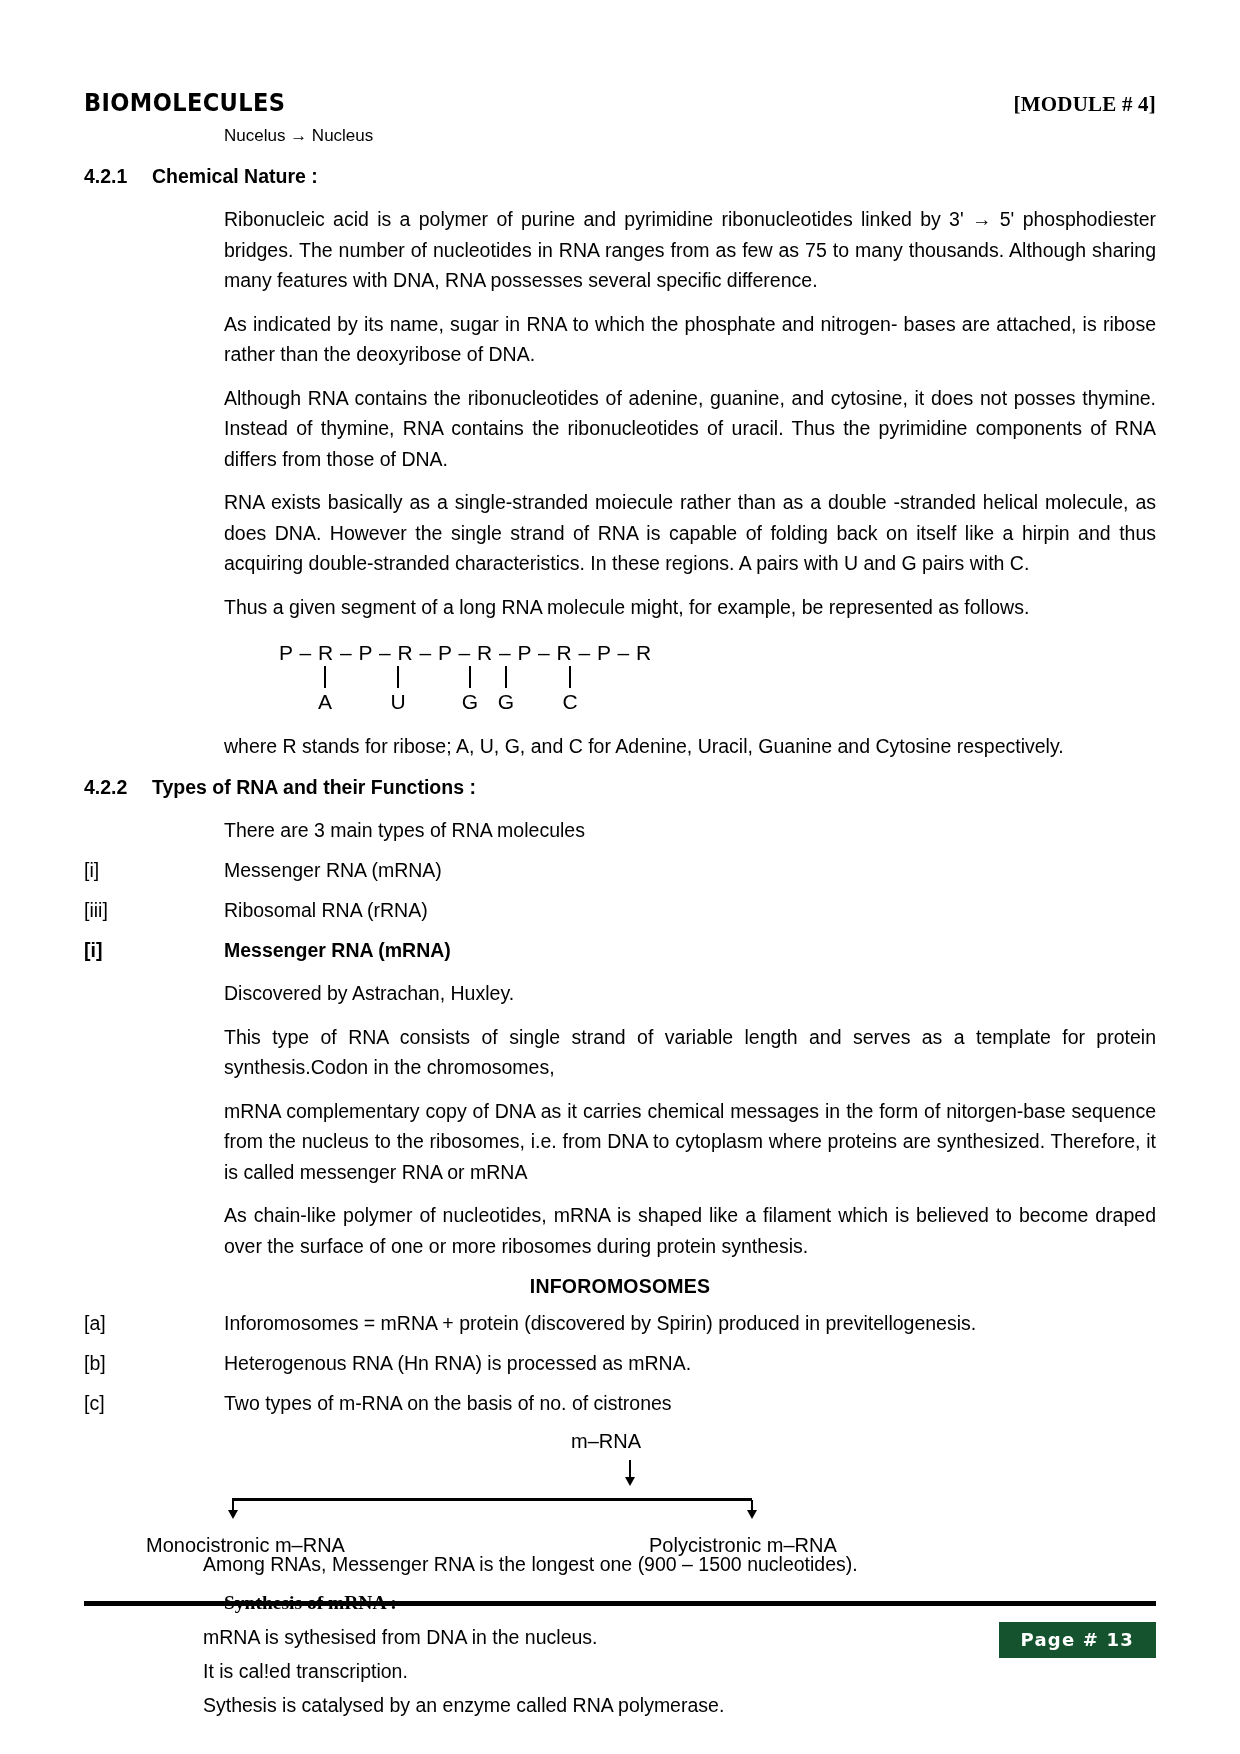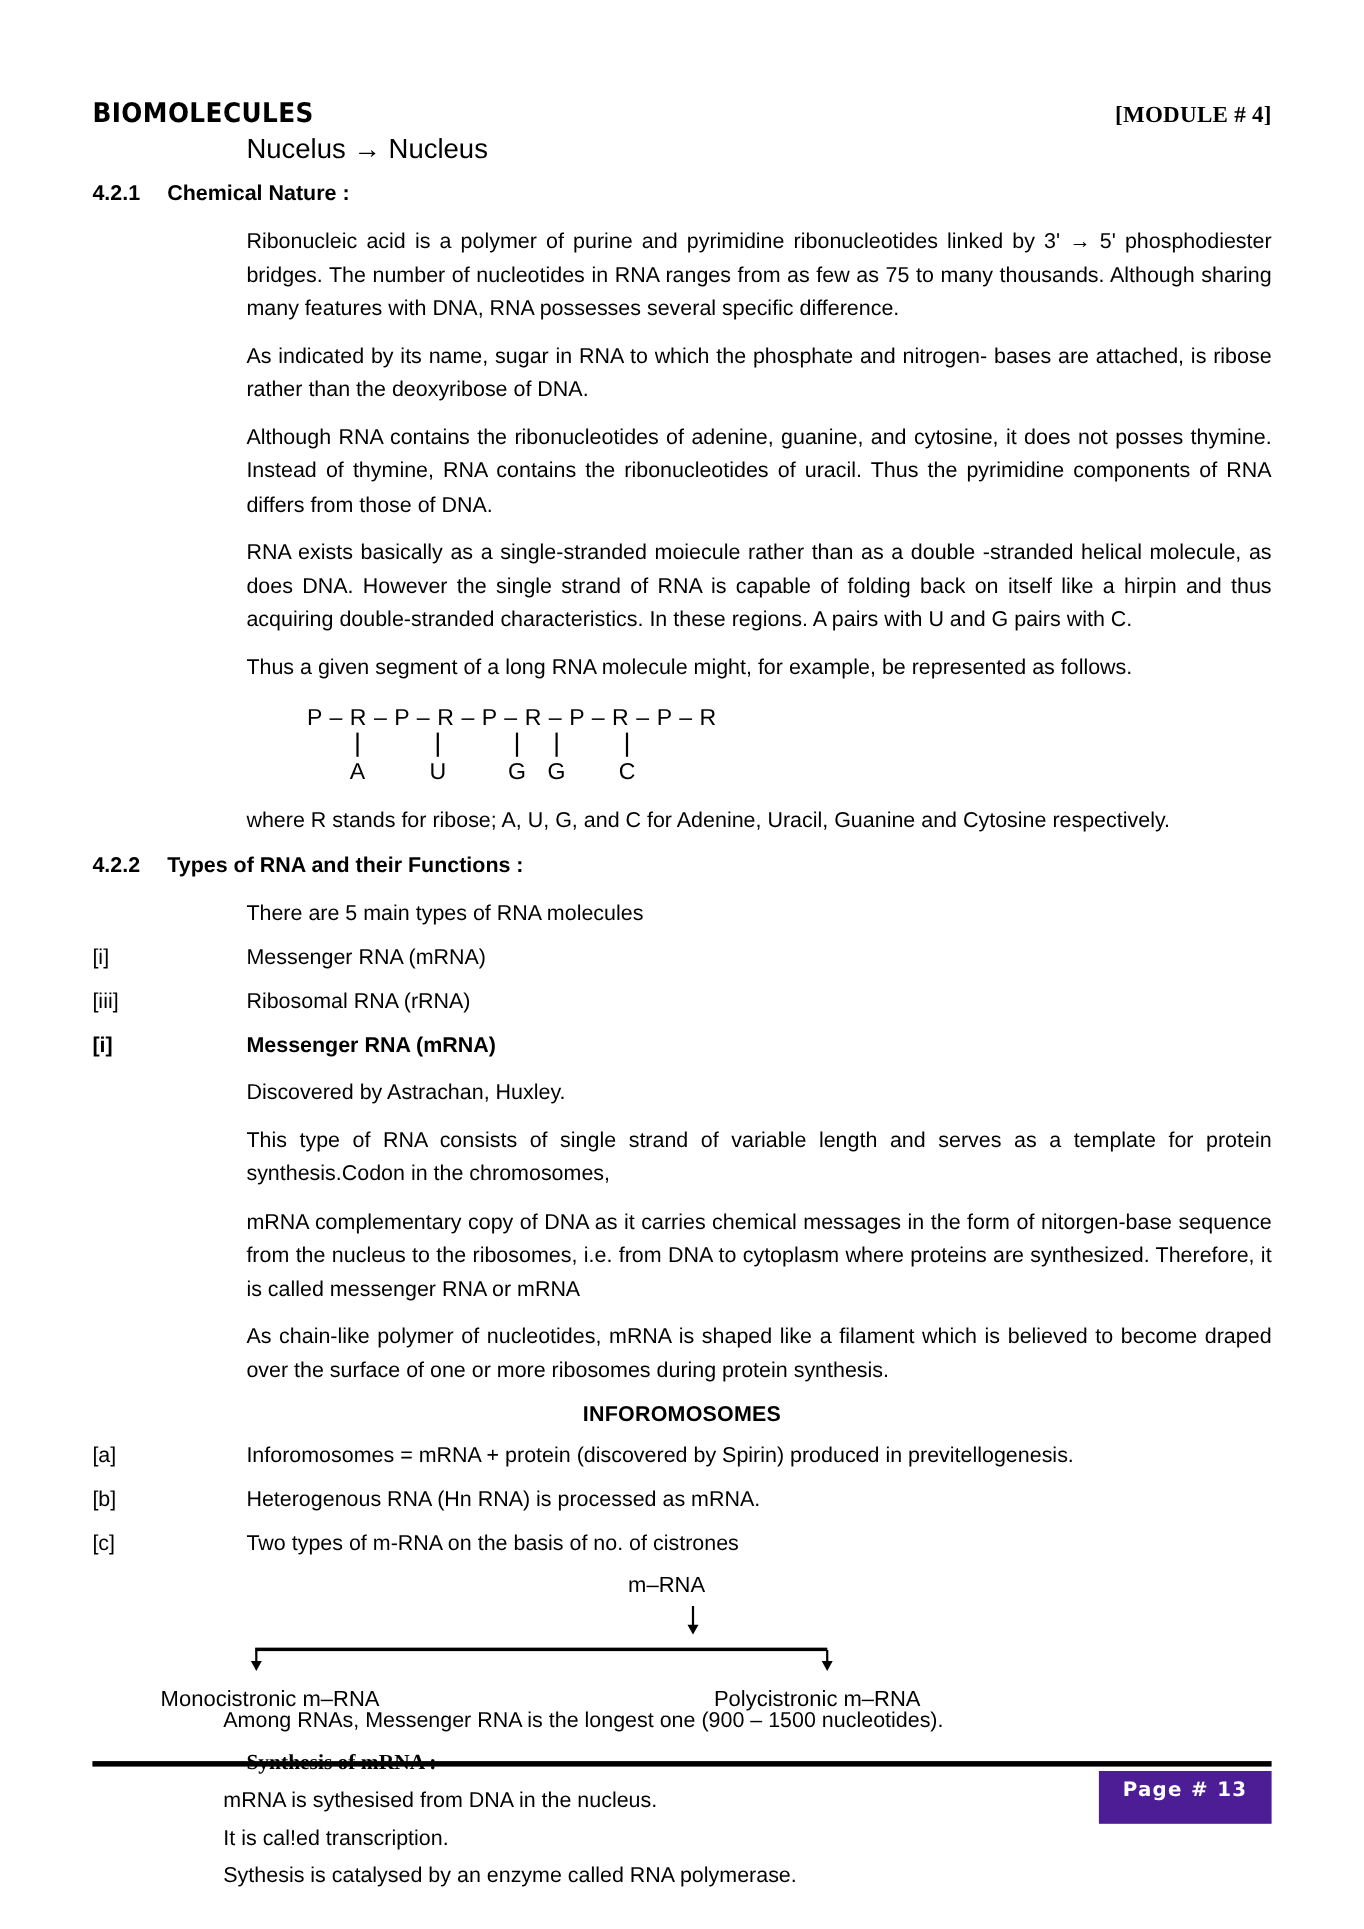--- a/index.html
+++ b/index.html
@@ -41,21 +41,21 @@
   .module-tag {
     font-family: "Liberation Serif", serif;
     font-size: 21px;
     font-weight: bold;
     letter-spacing: 0.2px;
   }
 
   
   .indent-line {
     margin-left: 140px;
-    font-size: 25px;
+    font-size: 17px;
     line-height: 30px;
     margin-top: 4px;
   }
   .num-row {
     display: flex;
     align-items: center;
     margin-top: 10px;
   }
   .num-label {
     width: 68px;
@@ -200,26 +200,26 @@
     left: 84px;
     right: 84px;
     bottom: 148px;
     height: 5px;
     background: #000;
   }
   .page-badge {
     position: absolute;
     right: 84px;
     bottom: 96px;
-    background: #4c1d95;
+    background: #14532d;
     color: #fff;
     font-weight: bold;
     font-size: 18px;
     letter-spacing: 1.2px;
-    padding: 7px 22px 20px 22px;
+    padding: 7px 22px 8px 22px;
     font-family: "DejaVu Sans", sans-serif;
   }
 </style>
 </head>
 <body>
 
 <div class="page">
 
   <div class="header">
     <div class="doc-title">BIOMOLECULES</div>
@@ -257,21 +257,21 @@
     </div>
   </div>
 
   <p class="para nojust">where R stands for ribose; A, U, G, and C for Adenine, Uracil, Guanine and Cytosine respectively.</p>
 
   <div class="num-row">
     <div class="num-label">4.2.2</div>
     <div class="num-heading">Types of RNA and their Functions :</div>
   </div>
 
-  <p class="para nojust">There are 5 main types of RNA molecules</p>
+  <p class="para nojust">There are 3 main types of RNA molecules</p>
 
   <div class="list-row">
     <div class="list-marker">[i]</div>
     <div class="list-text">Messenger RNA (mRNA)</div>
   </div>
   <div class="list-row">
     <div class="list-marker">[iii]</div>
     <div class="list-text">Ribosomal RNA (rRNA)</div>
   </div>
 

